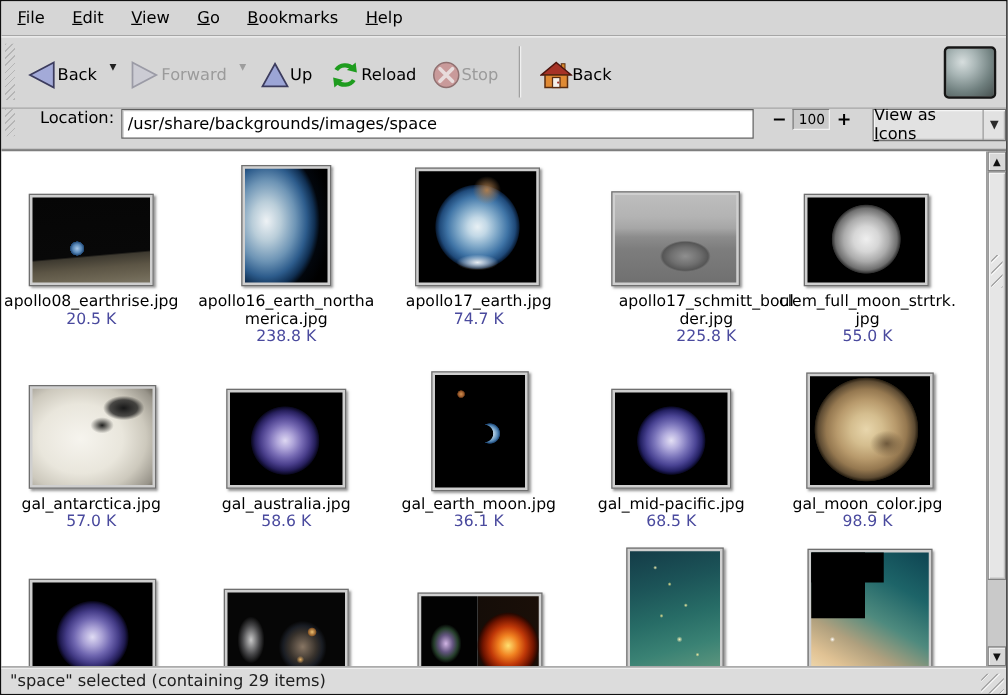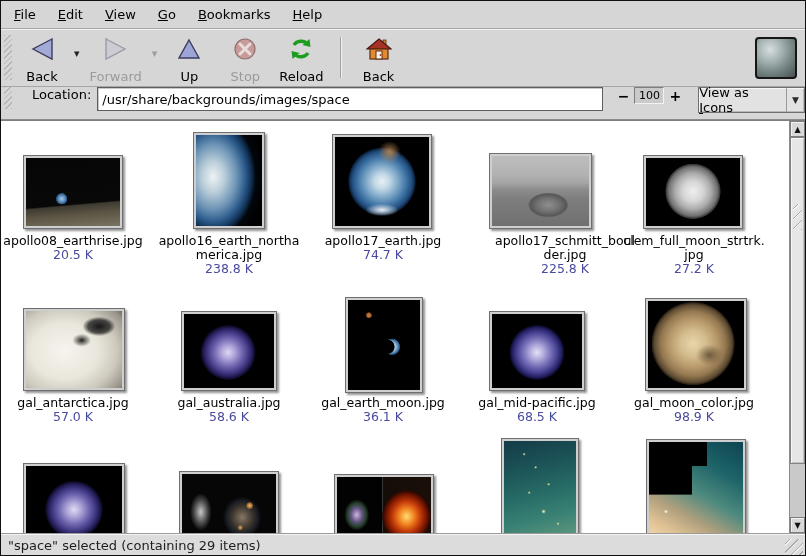--- a/index.html
+++ b/index.html
@@ -12,21 +12,21 @@
   
   .menubar{height:27px;display:flex;align-items:center;padding-left:2px;
     border-bottom:1px solid #a6a6a6;background:#d6d6d6;}
   .menu-item{padding:4px 11px;cursor:default;}
   .menu-item u{text-decoration:underline;}
   
   .toolbar{height:57px;border-bottom:1px solid #a6a6a6;box-shadow:inset 0 1px 0 #f2f2f2;
     display:flex;align-items:stretch;position:relative;background:#d6d6d6;}
   .grip-v{width:8px;margin:6px 2px 6px 3px;
     background:repeating-linear-gradient(135deg,#b5b5b5 0 1px,transparent 1px 4px);}
-  .tbtn{display:flex;flex-direction:column;align-items:center;justify-content:space-between;
+  .tbtn{display:flex;align-items:center;justify-content:center;
     padding:6px 6px 2px 6px;min-width:44px;}
   .tbtn .ticon{height:28px;display:flex;align-items:center;justify-content:center;}
   .tbtn .tlabel{font-size:13px;margin-top:2px;}
   .tlabel.dis{color:#9b9b9b;}
   .droparrow{align-self:flex-start;margin-top:18px;font-size:11px;color:#222;padding:0 4px;}
   .droparrow.dis{color:#9d9d9d;}
   .tsep{width:1px;background:#a0a0a0;margin:8px 10px;box-shadow:1px 0 0 #f0f0f0;}
   .throbber{position:absolute;right:8px;top:8px;width:38px;height:38px;
     border:2px solid #161616;border-radius:4px;
     background:radial-gradient(circle at 34% 28%,#d7dede 0%,#a9b6b6 30%,#70807f 65%,#46504f 100%);}
@@ -174,38 +174,38 @@
       <div class="ticon">
         <svg width="24" height="22" viewBox="0 0 24 22">
             <polygon points="12,2 22,20 2,20" fill="#9ca5d6" stroke="#3c3c5e" stroke-width="1.4"></polygon>
           </svg>
       </div>
       <div class="tlabel">Up</div>
     </div>
 
     <div class="tbtn">
       <div class="ticon">
-        <svg width="24" height="24" viewBox="0 0 24 24">
-          <circle cx="12" cy="12" r="10" fill="#c99a9a" stroke="#8f7070" stroke-width="1.2"></circle>
-          <path d="M7 7 L17 17 M17 7 L7 17" stroke="#e8dcdc" stroke-width="3" stroke-linecap="round"></path>
-        </svg>
-      </div>
-      <div class="tlabel dis">Stop</div>
-    </div>
-
-    <div class="tbtn">
-      <div class="ticon">
         <svg width="26" height="24" viewBox="0 0 26 24">
           <path d="M19.5 7 A8 7 0 0 0 6 8" fill="none" stroke="#1e9c1e" stroke-width="3.4"></path>
           <polygon points="21.5,2 22.5,10 14.5,8" fill="#1e9c1e"></polygon>
           <path d="M6.5 17 A8 7 0 0 0 20 16" fill="none" stroke="#1e9c1e" stroke-width="3.4"></path>
           <polygon points="4.5,22 3.5,14 11.5,16" fill="#1e9c1e"></polygon>
         </svg>
       </div>
       <div class="tlabel">Reload</div>
+    </div>
+
+    <div class="tbtn">
+      <div class="ticon">
+        <svg width="24" height="24" viewBox="0 0 24 24">
+          <circle cx="12" cy="12" r="10" fill="#c99a9a" stroke="#8f7070" stroke-width="1.2"></circle>
+          <path d="M7 7 L17 17 M17 7 L7 17" stroke="#e8dcdc" stroke-width="3" stroke-linecap="round"></path>
+        </svg>
+      </div>
+      <div class="tlabel dis">Stop</div>
     </div>
 
     <div class="tsep"></div>
 
     <div class="tbtn">
       <div class="ticon">
         <svg width="26" height="24" viewBox="0 0 26 24">
           <rect x="17" y="3" width="3" height="5" fill="#d8882a" stroke="#5a2c10" stroke-width="0.8"></rect>
           <polygon points="13,2 25,12 1,12" fill="#a63226" stroke="#4c150e" stroke-width="1.2"></polygon>
           <rect x="4" y="12" width="18" height="10" fill="#e08a34" stroke="#5a2c10" stroke-width="1.2"></rect>
@@ -269,21 +269,21 @@
 der.jpg</div>
       <div class="fsize">225.8 K</div>
     </div>
 
     <div class="thumb" style="left:642px;top:34px;width:100px;height:74px;">
         <div class="art a-clem"></div>
       </div>
     <div class="flabel" style="left:618px;top:113px;">
       <div class="fname">clem_full_moon_strtrk.
 jpg</div>
-      <div class="fsize">27.2 K</div>
+      <div class="fsize">55.0 K</div>
     </div>
 
     <div class="thumb" style="left:22px;top:187px;width:102px;height:83px;">
         <div class="art a-antarctica"></div>
       </div>
     <div class="flabel" style="left:-3px;top:275px;">
       <div class="fname">gal_antarctica.jpg</div>
       <div class="fsize">57.0 K</div>
     </div>
 

